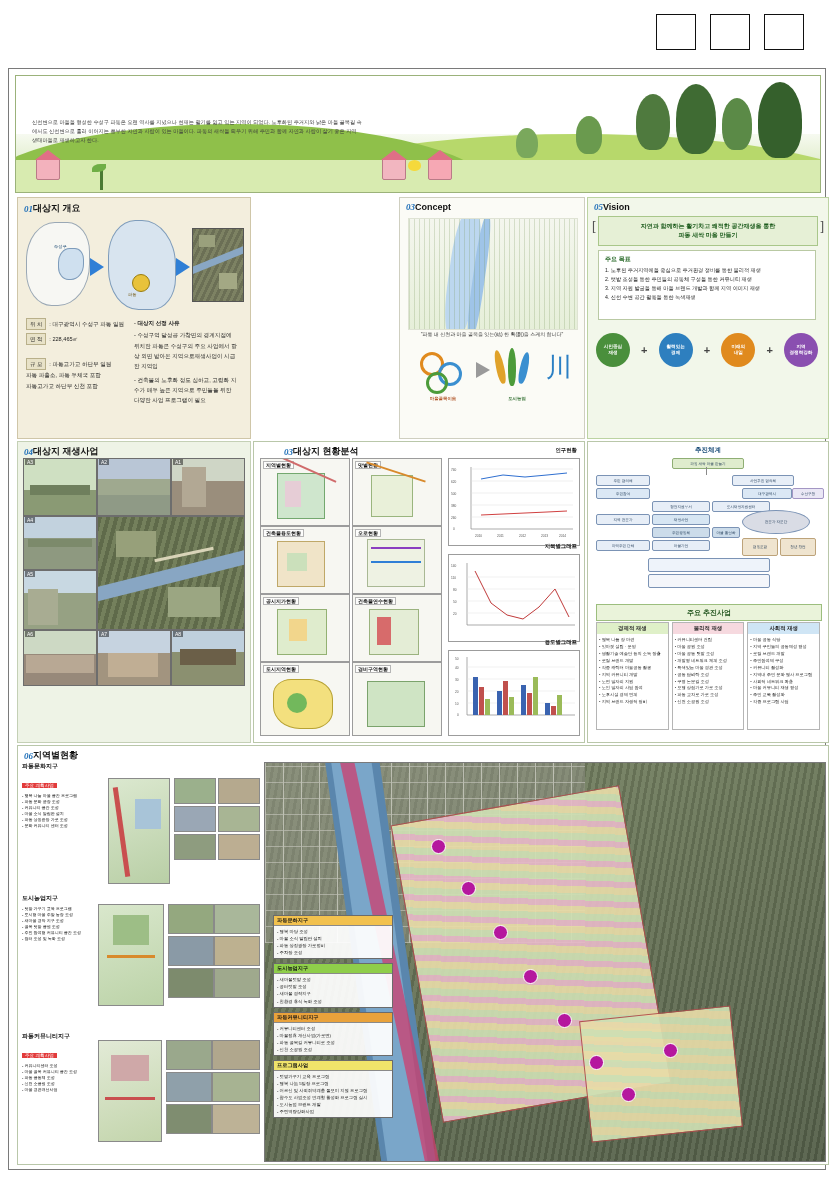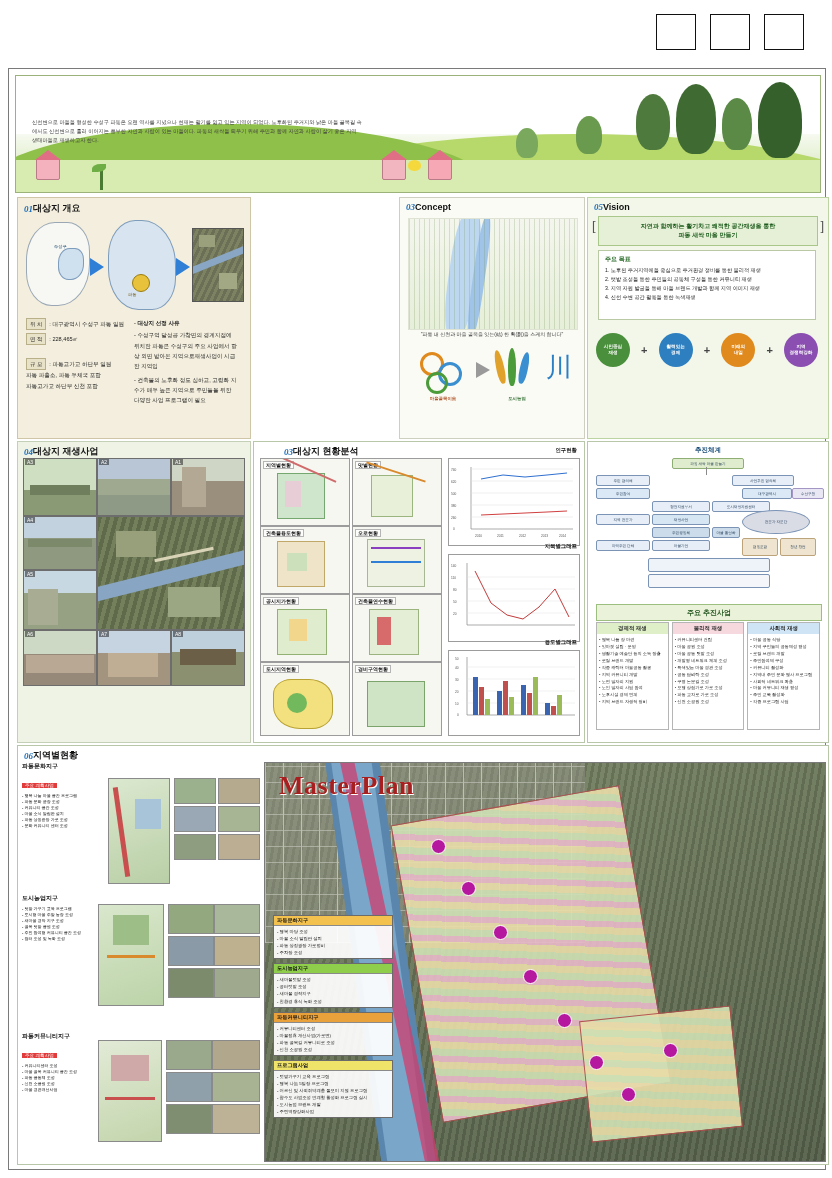--- a/index.html
+++ b/index.html
@@ -612,21 +612,20 @@
 
         <div style="position:absolute;left:196px;top:118px;width:13px;height:13px;border-radius:50%;background:#b5179e;border:1px solid #fff;"></div>
         <div style="position:absolute;left:228px;top:162px;width:13px;height:13px;border-radius:50%;background:#b5179e;border:1px solid #fff;"></div>
         <div style="position:absolute;left:258px;top:206px;width:13px;height:13px;border-radius:50%;background:#b5179e;border:1px solid #fff;"></div>
         <div style="position:absolute;left:292px;top:250px;width:13px;height:13px;border-radius:50%;background:#b5179e;border:1px solid #fff;"></div>
         <div style="position:absolute;left:324px;top:292px;width:13px;height:13px;border-radius:50%;background:#b5179e;border:1px solid #fff;"></div>
         <div style="position:absolute;left:166px;top:76px;width:13px;height:13px;border-radius:50%;background:#b5179e;border:1px solid #fff;"></div>
         <div style="position:absolute;left:356px;top:324px;width:13px;height:13px;border-radius:50%;background:#b5179e;border:1px solid #fff;"></div>
         <div style="position:absolute;left:398px;top:280px;width:13px;height:13px;border-radius:50%;background:#b5179e;border:1px solid #fff;"></div>
 
-        <div class="mptitle">MasterPlan</div>
 
         <div class="legendcol">
           <div class="legbox">
             <div class="leghdr" style="background:#f2c14e;">파동문화지구</div>
             <div class="legbody">
               <div>- 행복 마당 조성</div>
               <div>- 마을 소식 알림판 설치</div>
               <div>- 파동 상징광장 가로정비</div>
               <div>- 주차장 조성</div>
             </div>

